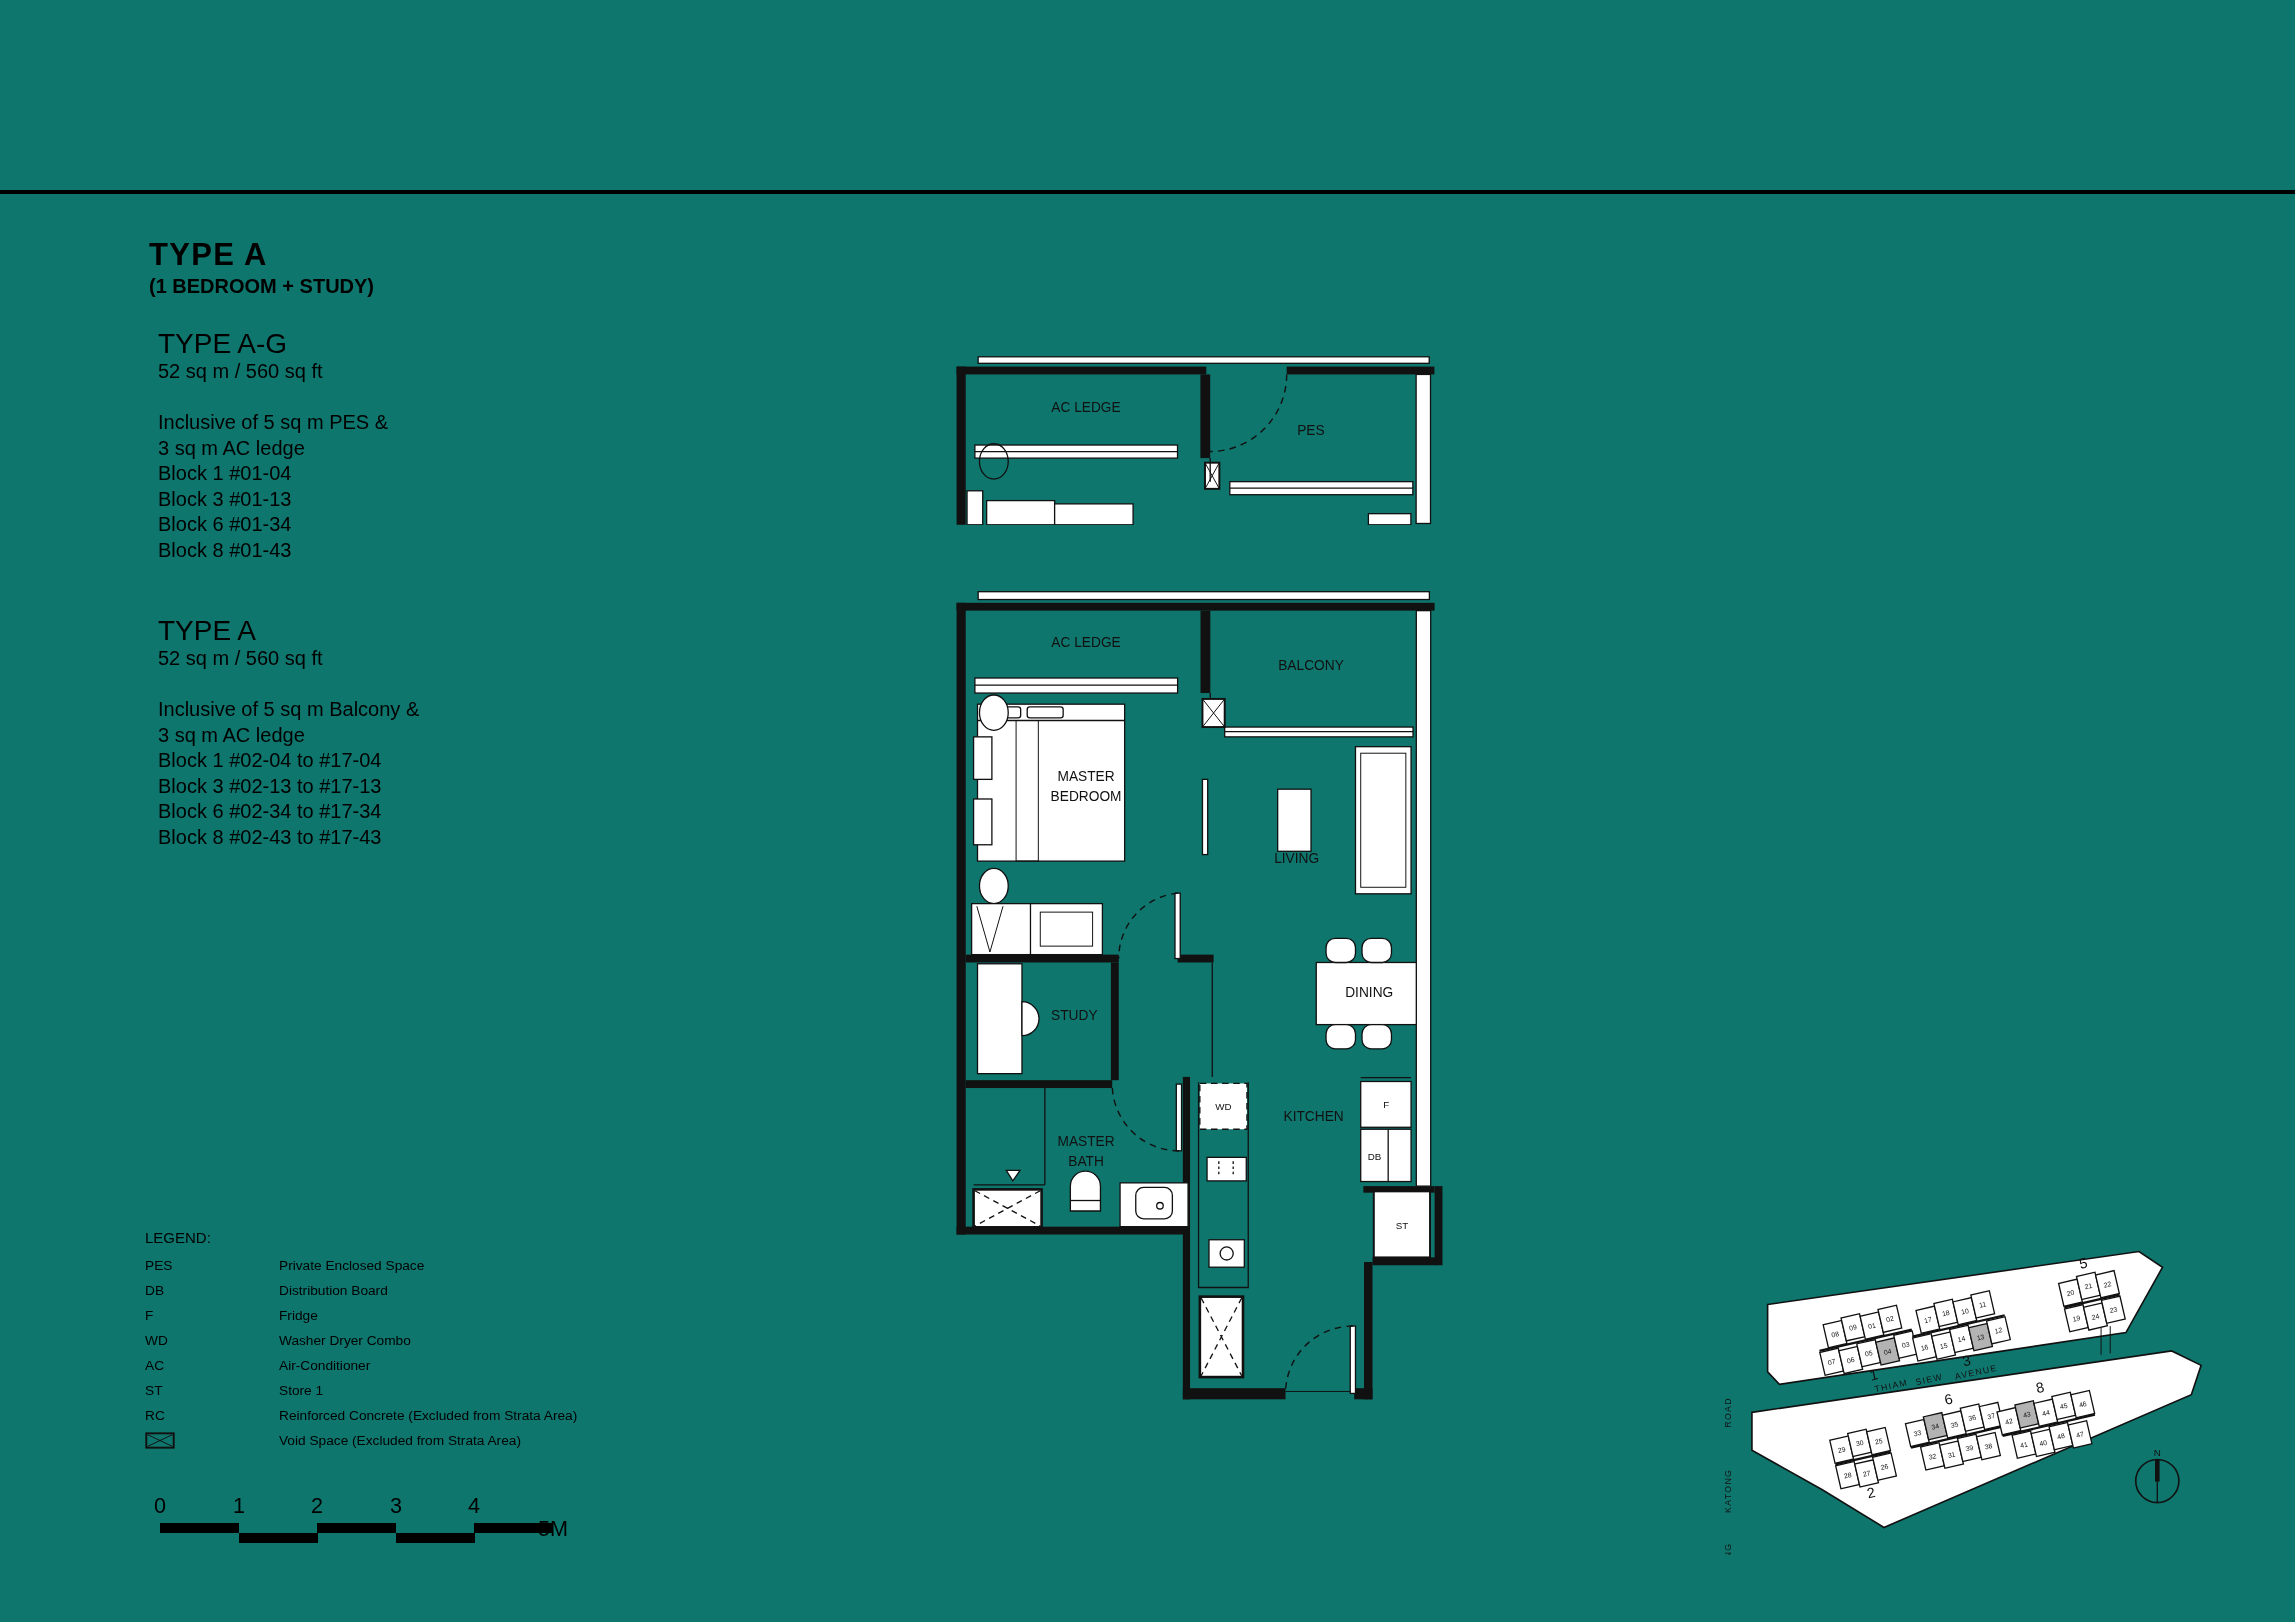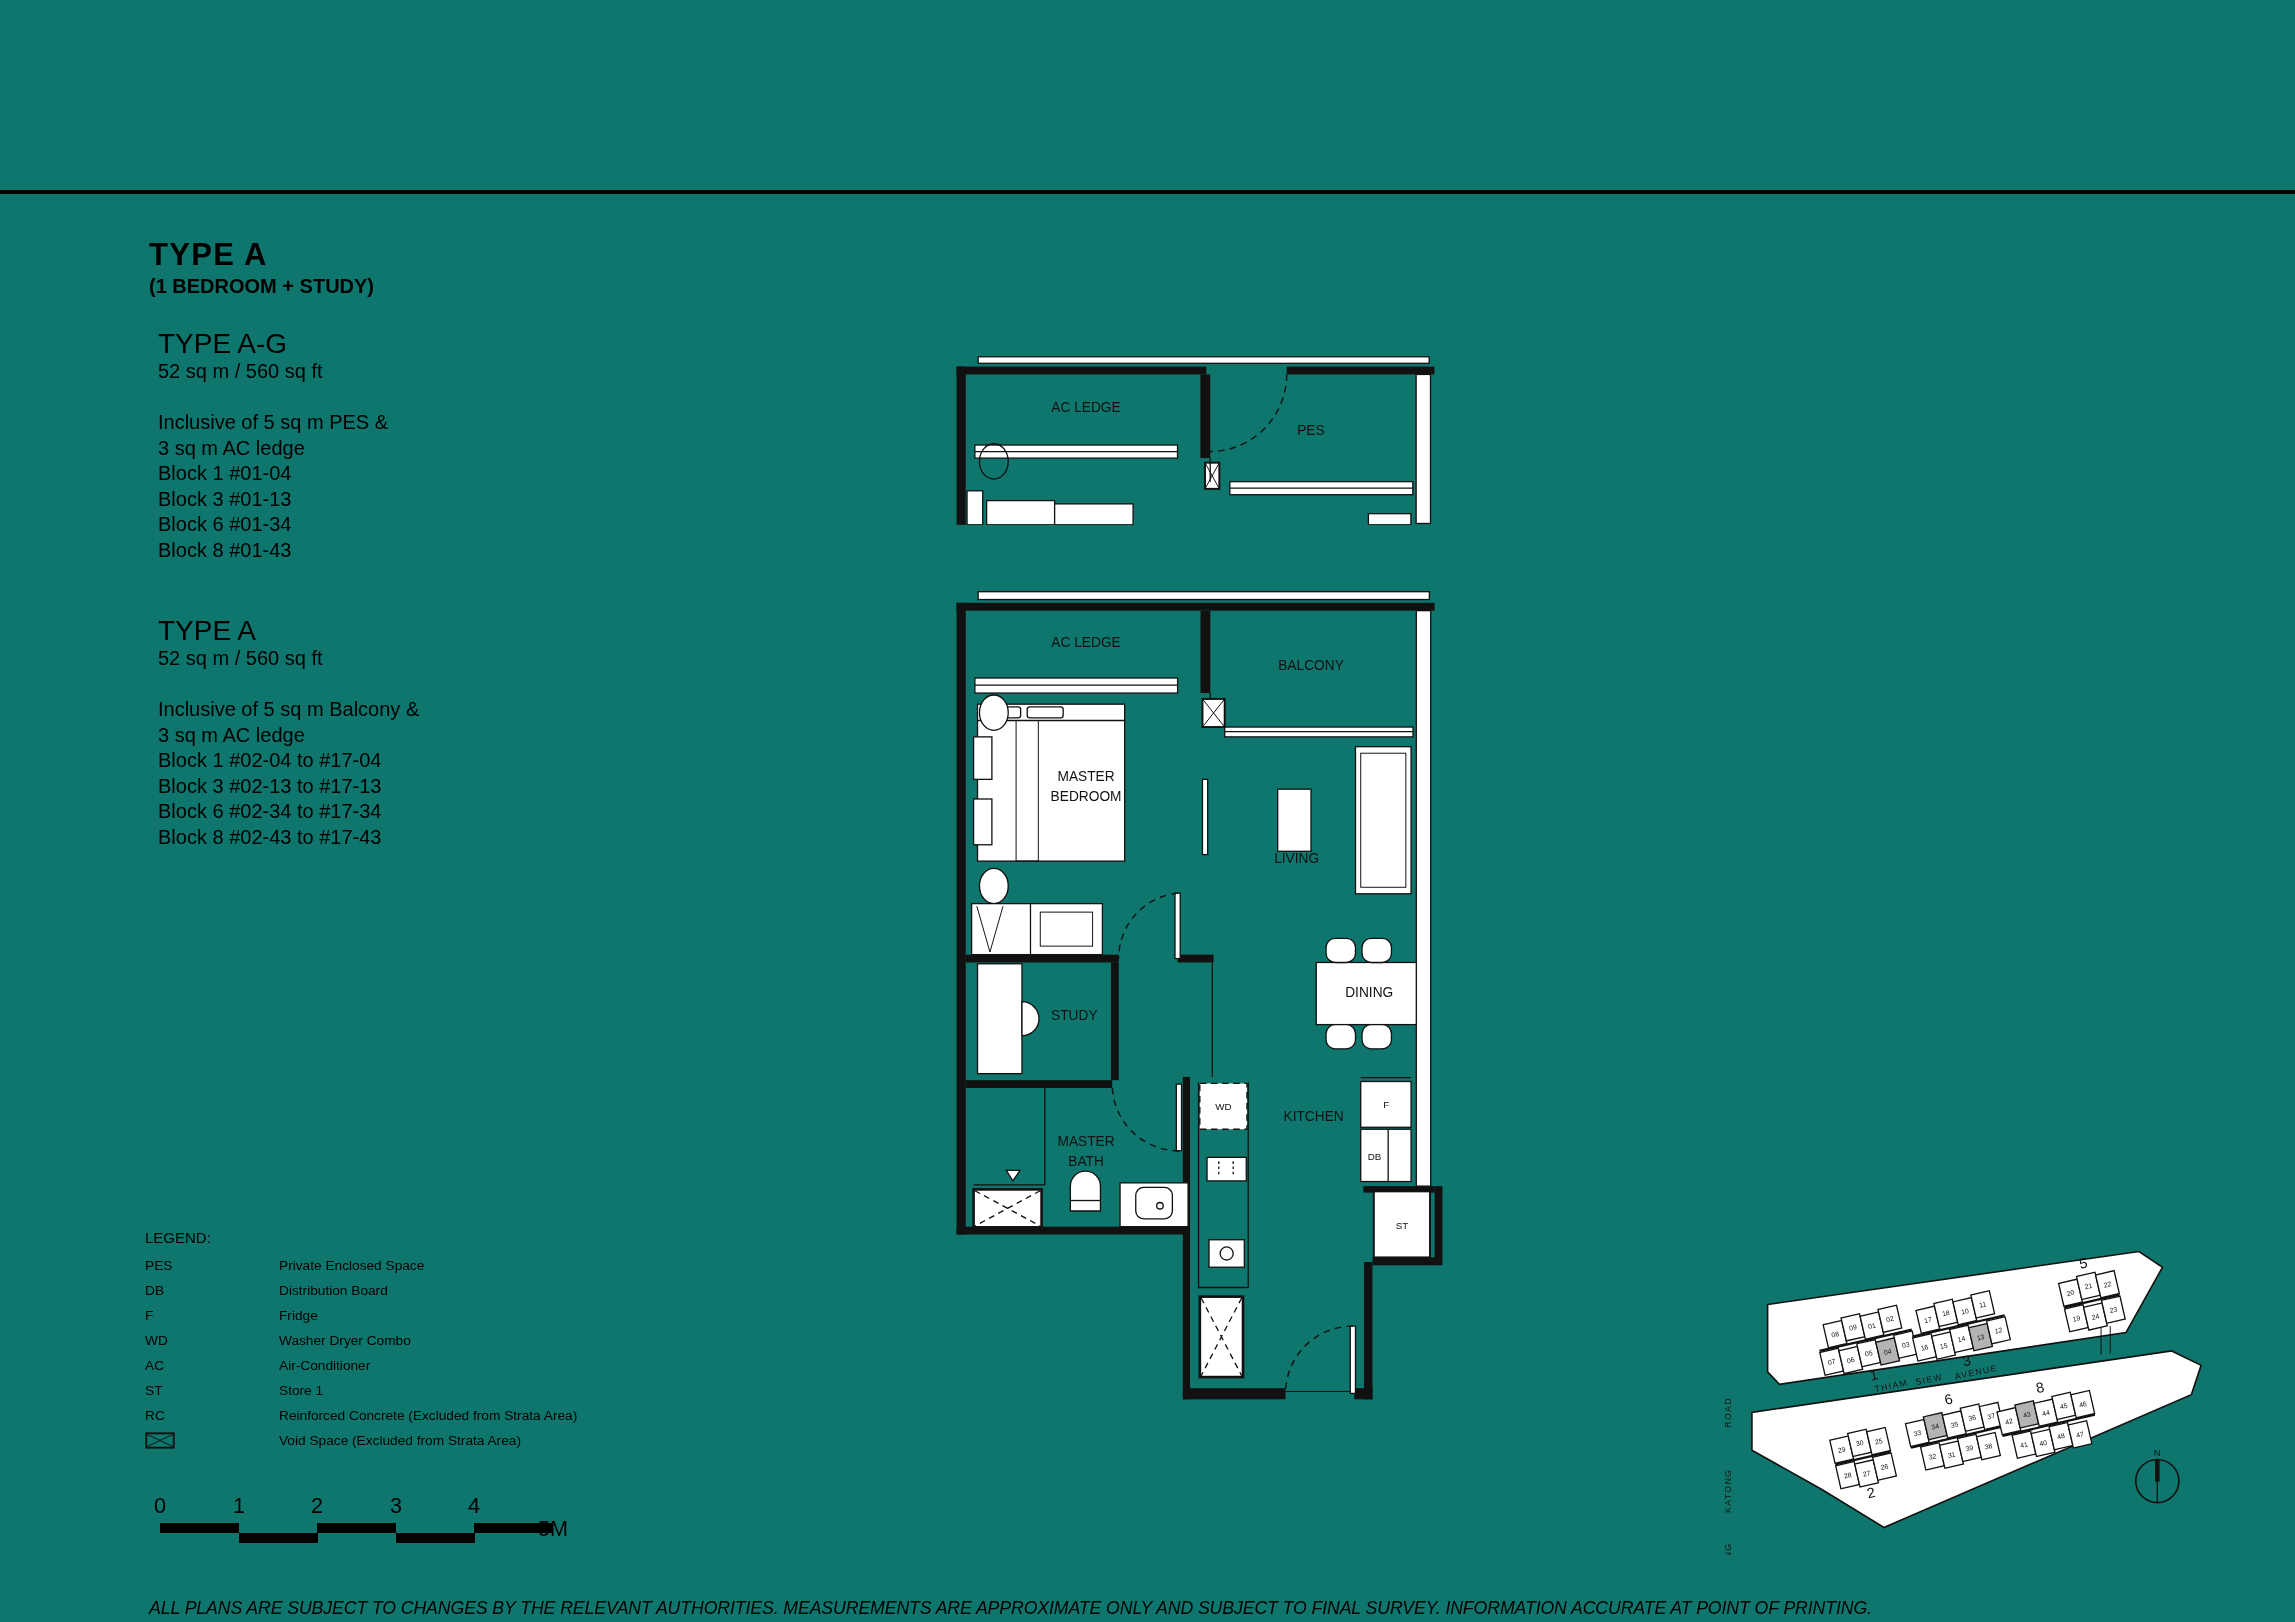--- a/index.html
+++ b/index.html
@@ -407,16 +407,15 @@
     <text class="sitetxt" transform="translate(330,216) rotate(-12)">SIEW</text>
     <text class="sitetxt" transform="translate(402,205) rotate(-12)">AVENUE</text>
     <g>
       <circle cx="678" cy="367" r="33" fill="none" stroke="#111" stroke-width="2.5"></circle>
       <rect x="674.5" y="334" width="7" height="34" fill="#111"></rect>
       <line x1="678" y1="368" x2="678" y2="400" stroke="#111" stroke-width="2"></line>
       <text x="678" y="328" style="font-size:15px;text-anchor:middle;">N</text>
     </g>
   </svg>
 
-  <p class="disclaimer">ALL PLANS ARE SUBJECT TO CHANGES BY THE RELEVANT AUTHORITIES. MEASUREMENTS ARE APPROXIMATE ONLY AND SUBJECT TO FINAL SURVEY. INFORMATION ACCURATE AT POINT OF PRINTING.</p>
 
 </div>
 
 
 </body></html>

